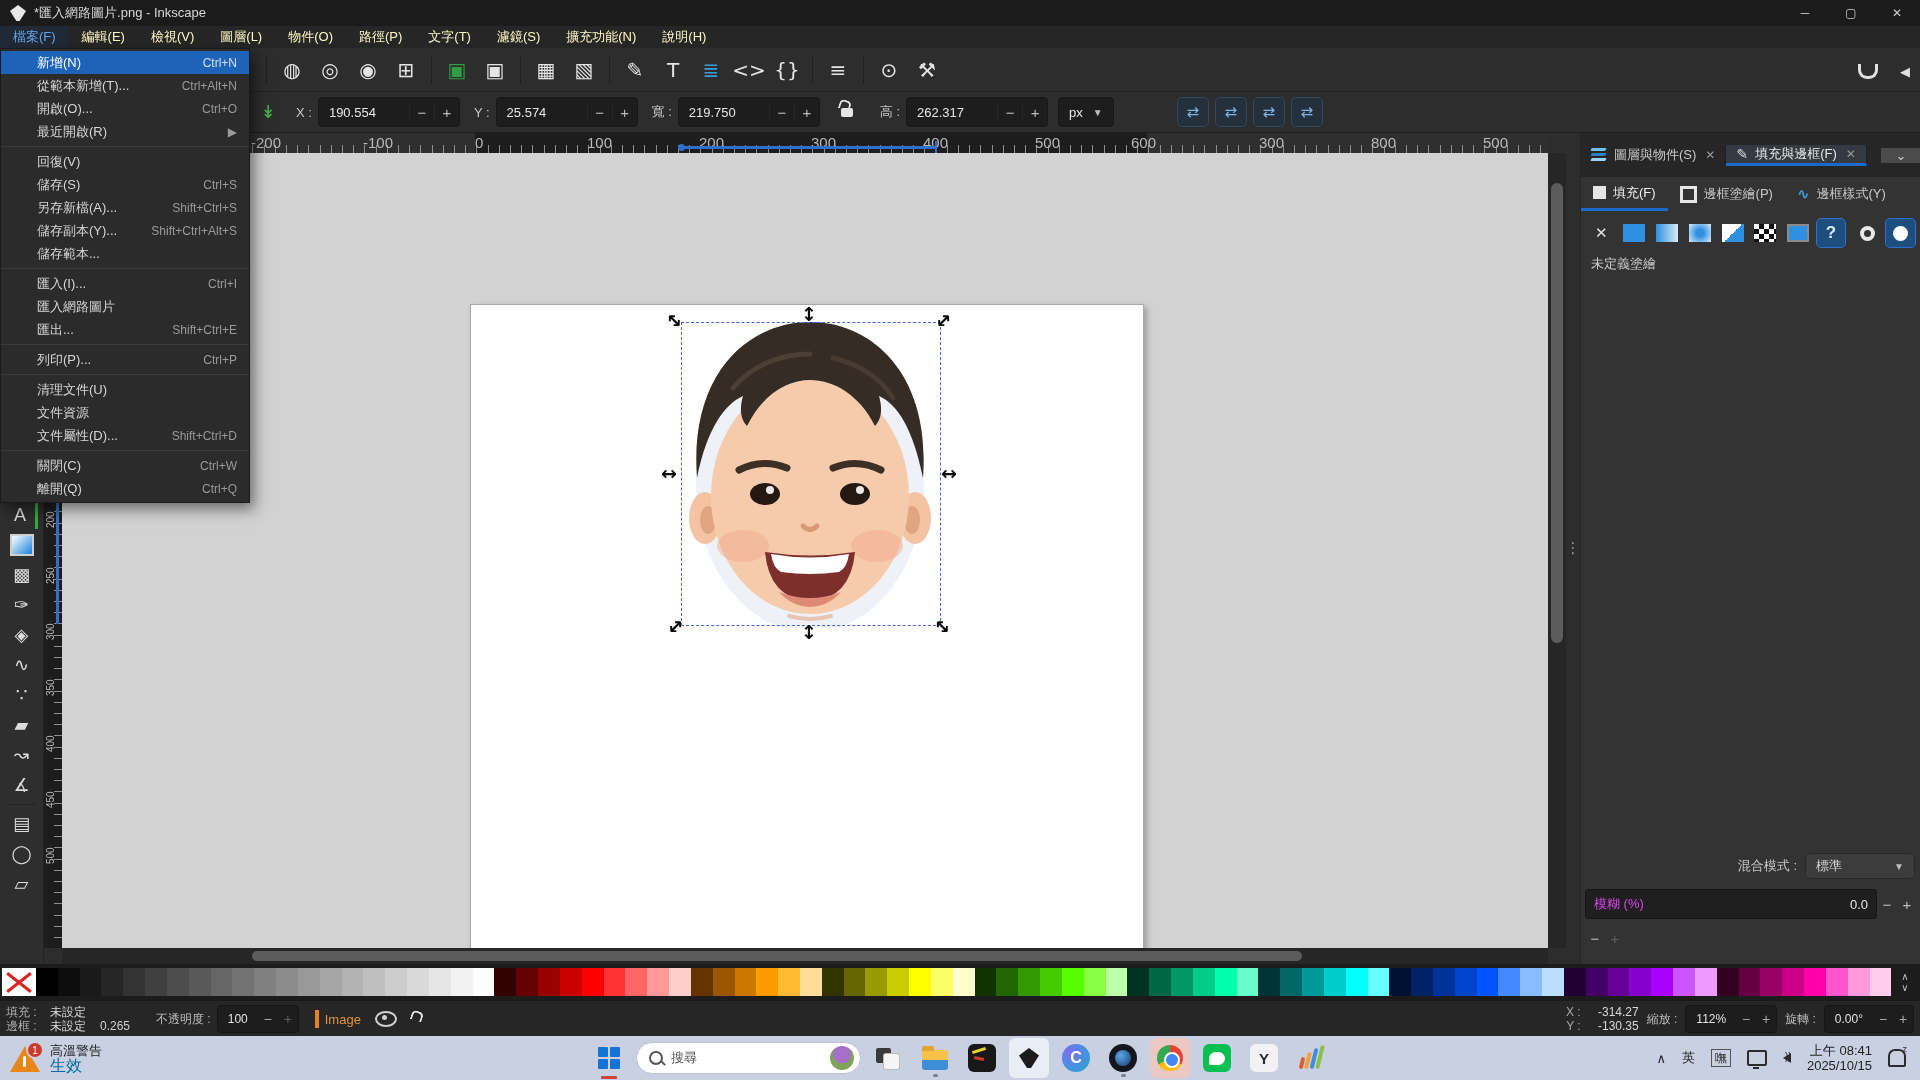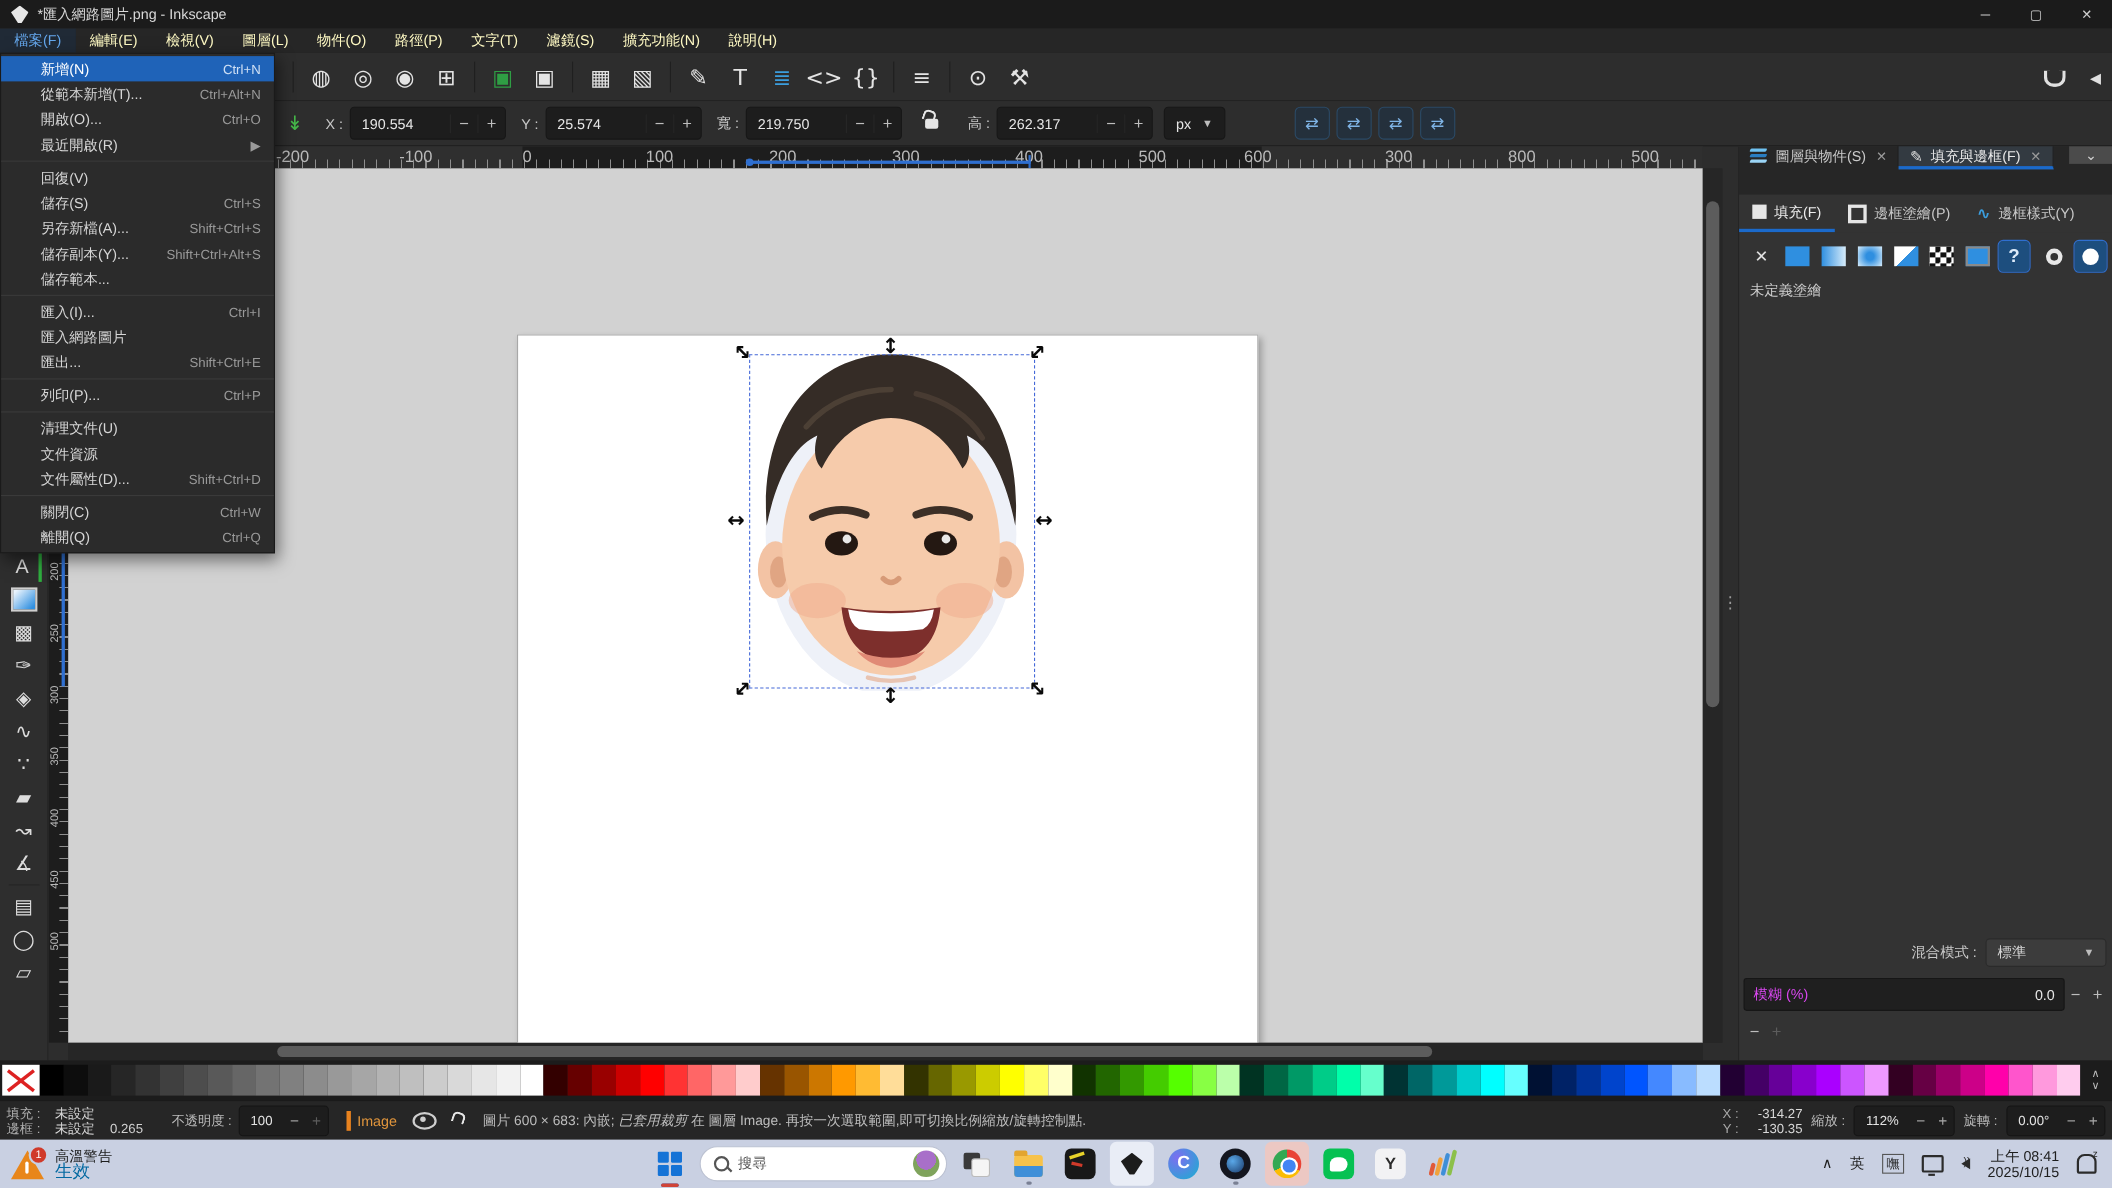--- a/index.html
+++ b/index.html
@@ -76,21 +76,21 @@
   #hscroll .thumb{position:absolute;left:190px;top:3px;width:1050px;height:10px;background:#5c5c5c;border-radius:5px}
   #grip{left:1566px;top:528px;width:14px;height:40px;color:#9a9a9a;font-size:15px;display:flex;align-items:center;justify-content:center}
 
   
   #snaparea{left:1832px;top:56px;width:84px;height:30px;display:flex;align-items:center;justify-content:flex-end}
   .magnet{width:14px;height:12px;border:3px solid #e0e0e0;border-top:none;border-radius:0 0 9px 9px;margin-right:22px}
   .collapse{color:#e0e0e0;font-size:13px;margin-right:6px}
 
   
   #dock{left:1580px;top:133px;width:340px;height:831px;background:#333333;border-left:1px solid #242424}
-  #docktabs{position:absolute;left:0;top:0;width:340px;height:44px;background:#262626;display:flex;align-items:flex-start;font-size:13px}
+  #docktabs{position:absolute;left:0;top:0;width:340px;height:44px;background:#262626;display:flex;align-items:center;font-size:13px}
   .dtab{display:flex;align-items:center;padding:0 10px;color:#c9c9c9;gap:7px;border-right:1px solid #1e1e1e}
   .dtab.active{background:#333a41;border-bottom:3px solid #1b6acb;color:#e8e8e8}
   .dtab .x{color:#9a9a9a;font-size:12px;margin-left:2px}
   .layersic{width:16px;height:14px;position:relative}
   .layersic i{position:absolute;left:0;width:15px;height:3px;transform:skewX(-24deg);border-radius:1px}
   .layersic i:nth-child(1){top:0;background:#6fc2f2}
   .layersic i:nth-child(2){top:5px;background:#2a7ec2}
   .layersic i:nth-child(3){top:10px;background:#9ad4f5}
   .pencilic{color:#dcdcdc;font-size:14px}
   .dtab-chev{margin-left:auto;width:40px;background:#4b4b4b;display:flex;align-items:center;justify-content:center;color:#cfcfcf;font-size:13px}
@@ -659,23 +659,20 @@
         <span class="mm">−</span>
         <span class="pp dim">+</span>
       </span>
   </div>
   <div id="layerind">
     <span id="layerbar"></span>
     <span>Image</span>
   </div>
   <span class="eyeic"></span>
   <span class="lockic"><span class="padlock"></span></span>
-  <div id="sbmsg">
-    <span>圖片 600 × 683: 內嵌; </span><i>已套用裁剪</i><span> 在 圖層 Image. 再按一次選取範圍,即可切換比例縮放/旋轉控制點.</span>
-  </div>
   <div id="sbright">
     <div id="xyblock">
       <div class="r">
           <span class="k">X :</span>
           <span class="v">-314.27</span>
         </div>
       <div class="r">
           <span class="k">Y :</span>
           <span class="v">-130.35</span>
         </div>

